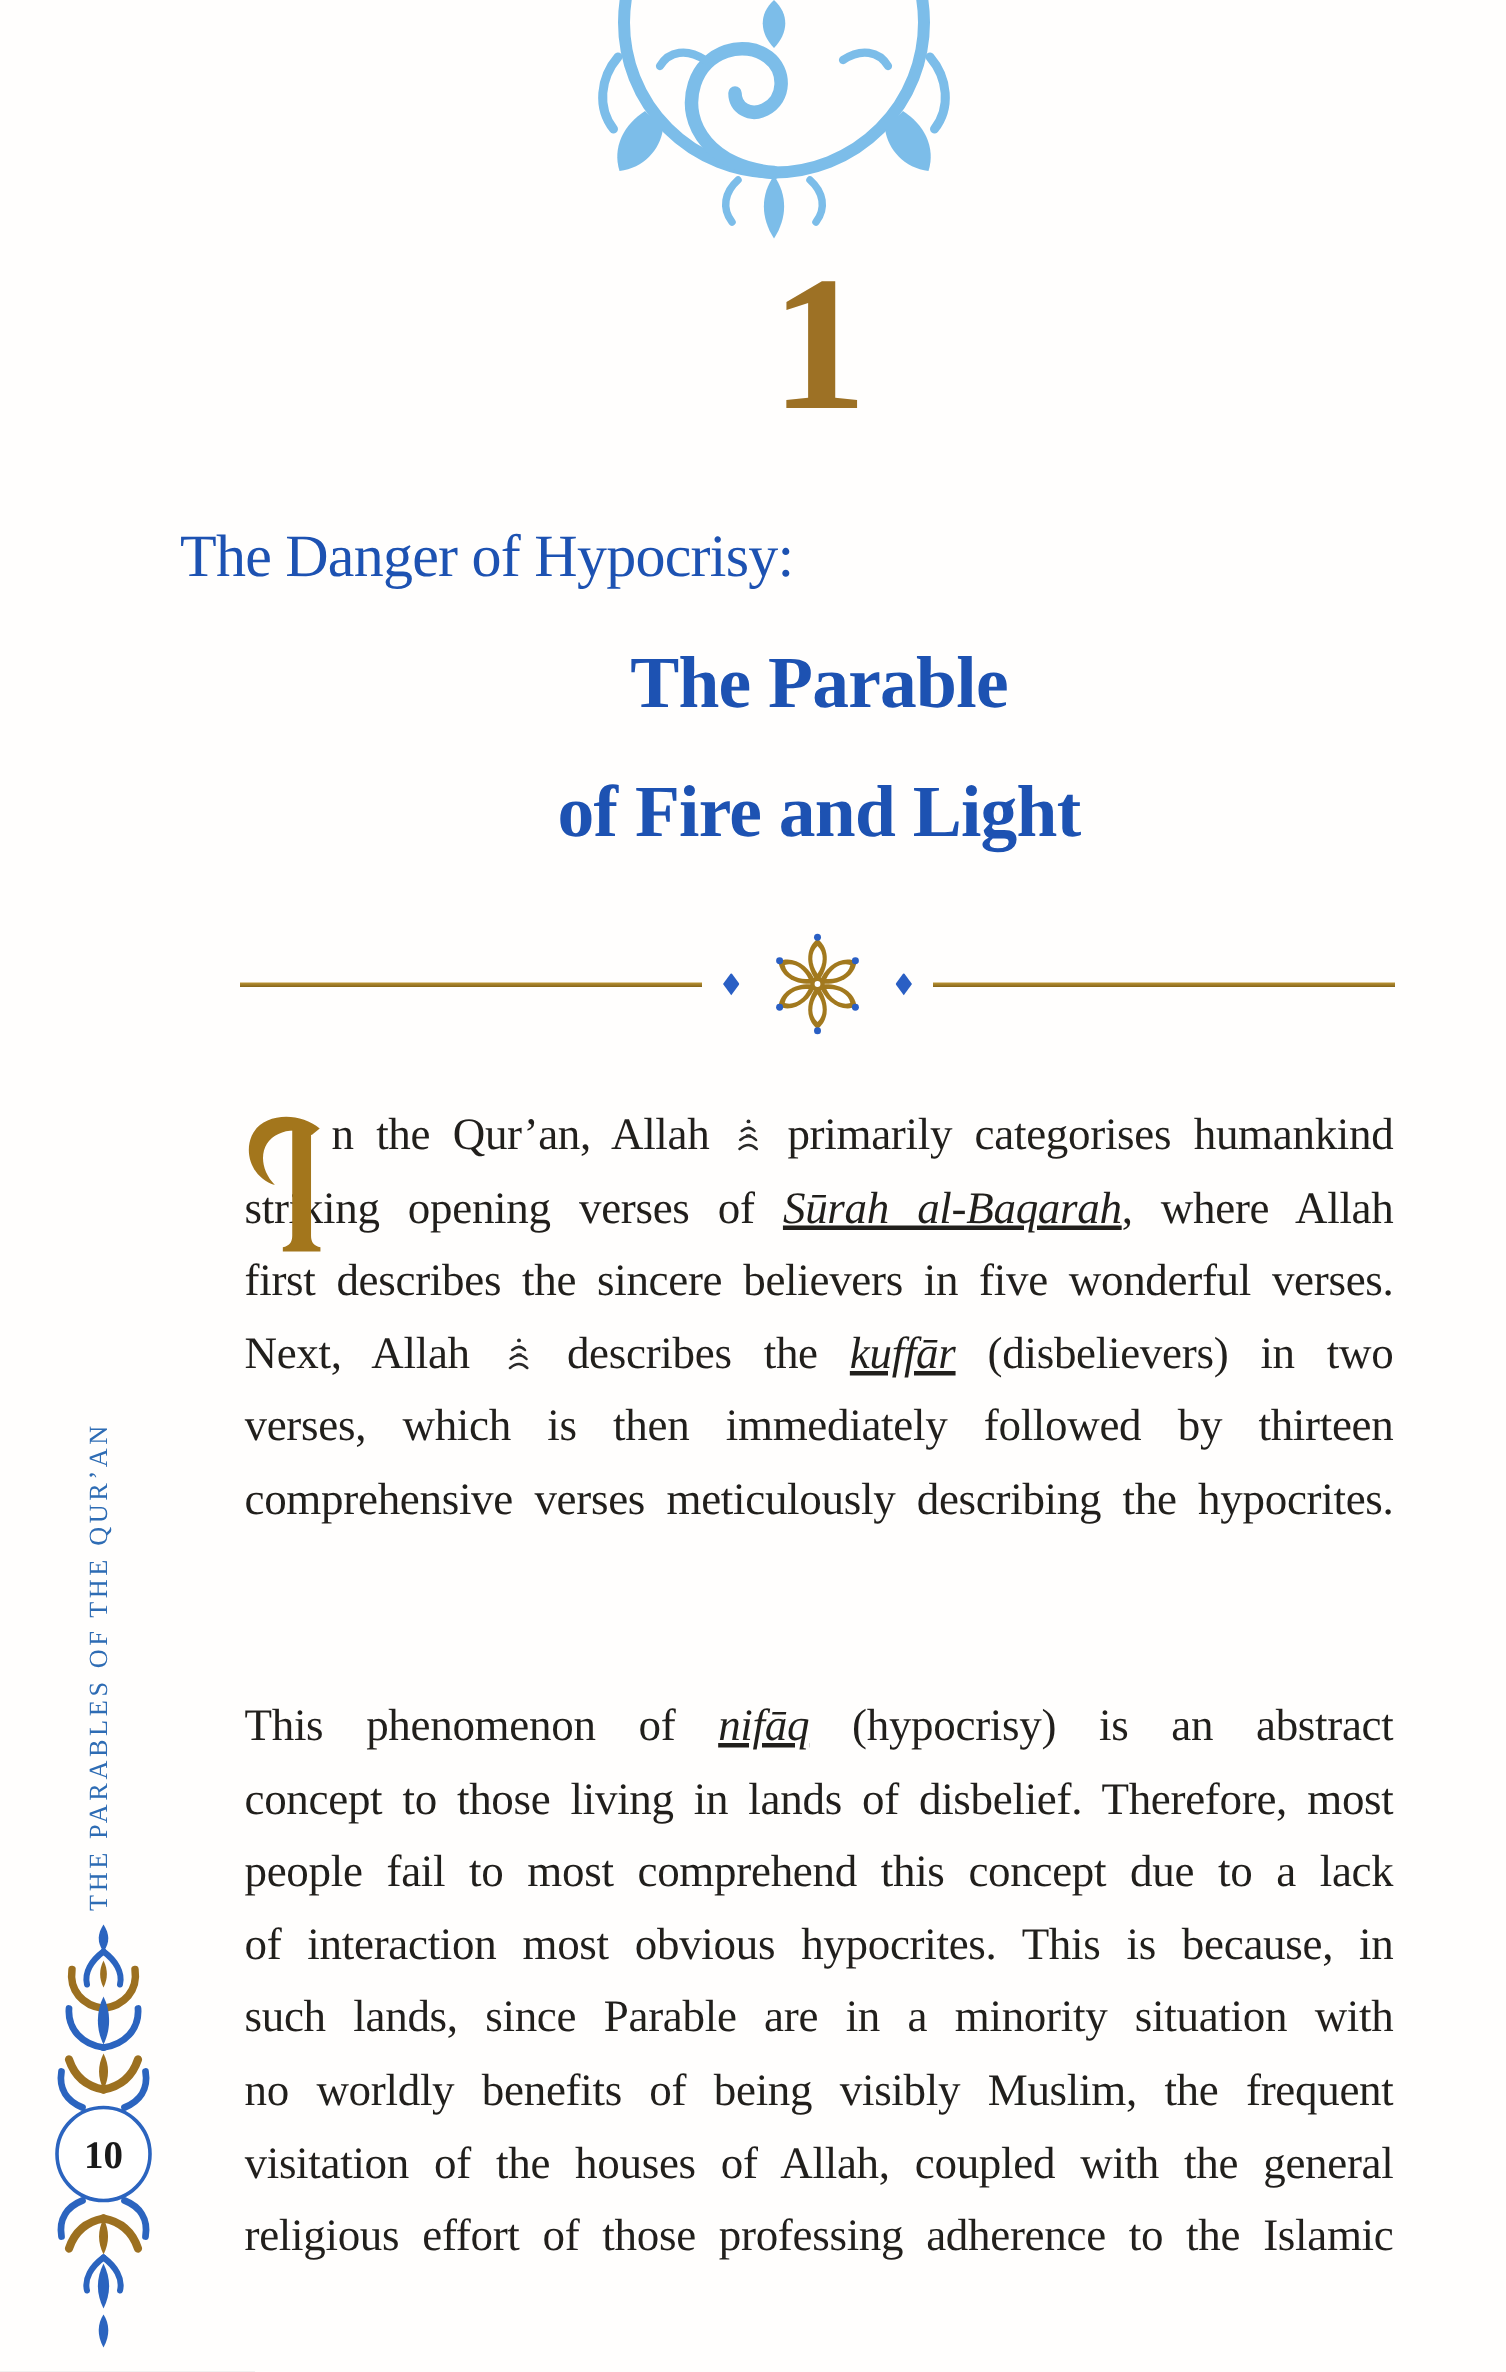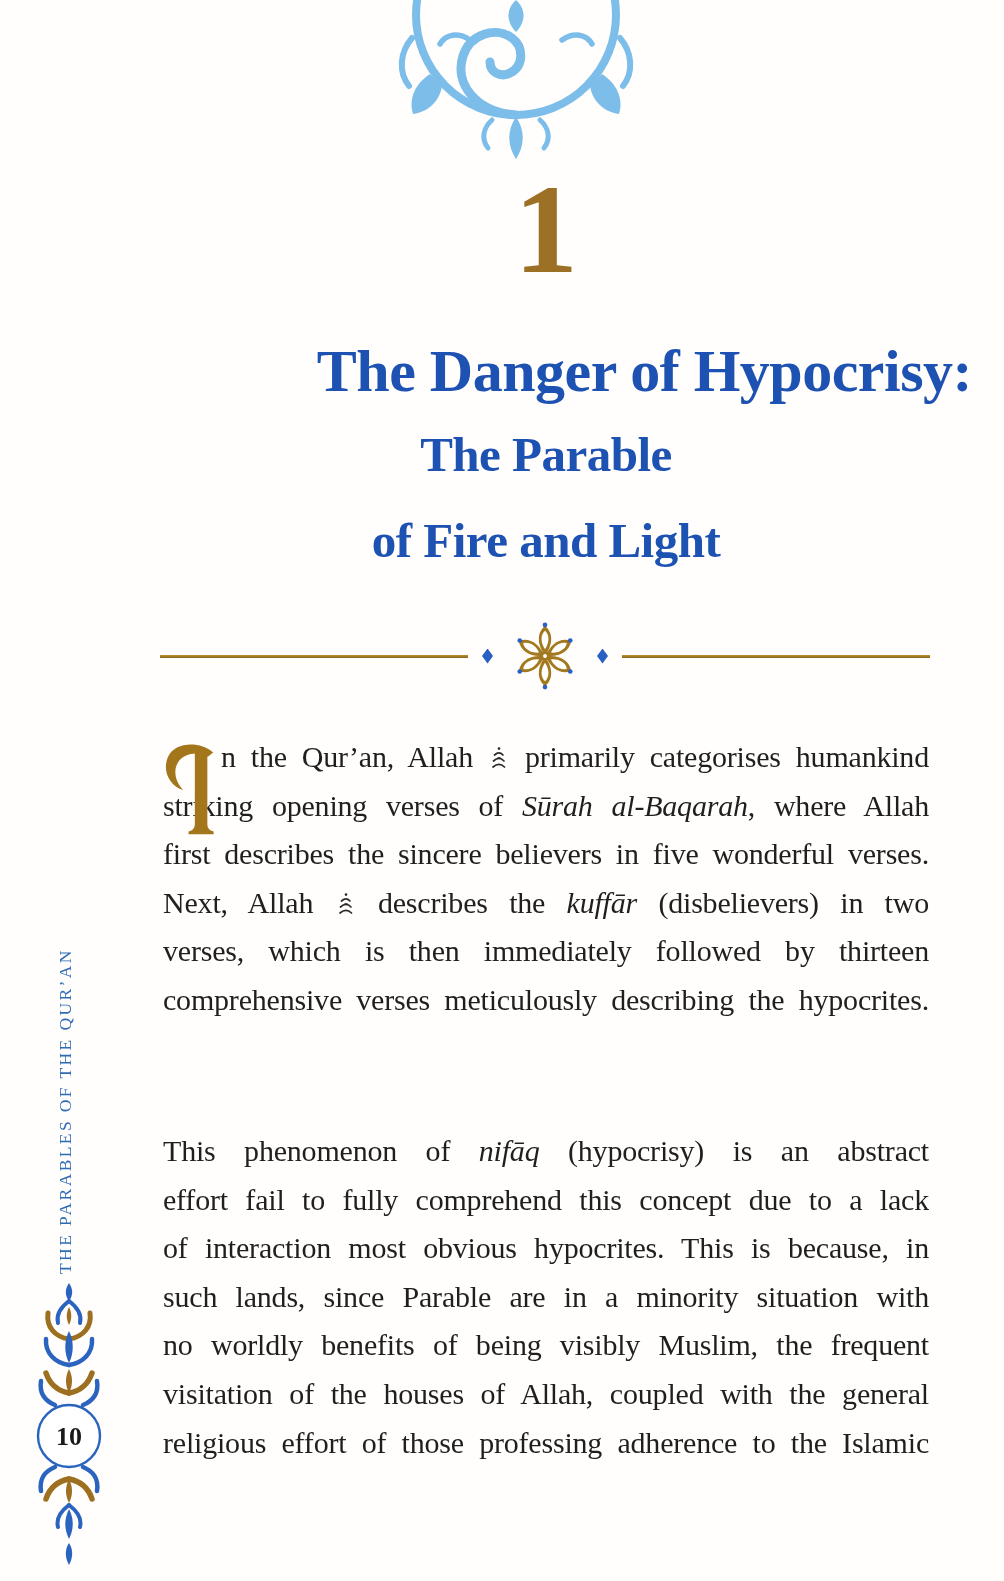--- a/index.html
+++ b/index.html
@@ -15,21 +15,21 @@
   .top-ornament{position:absolute;left:366px;top:0;width:300px;height:165px;}
   
   .chapter-number{
     position:absolute;left:163px;top:165px;width:766px;
     text-align:center;font-size:128px;line-height:128px;font-weight:700;
     color:#9d7125;
   }
   
   .title-small{
     position:absolute;left:120px;top:341px;width:852px;
-    text-align:right;font-size:60px;line-height:60px;font-weight:700;
+    text-align:left;font-size:40px;line-height:60px;font-weight:400;
     letter-spacing:-0.5px;color:#1d52b2;
   }
   .title-large{
     position:absolute;left:120px;top:412px;width:852px;
     text-align:center;font-size:49px;line-height:86px;font-weight:700;
     letter-spacing:-0.5px;color:#1d52b2;
   }
   
   .divider{
     position:absolute;left:160px;top:618px;width:770px;height:76px;
@@ -46,21 +46,21 @@
   .para{
     position:absolute;left:163px;width:766px;
     font-size:30px;letter-spacing:-0.2px;color:#211f1c;
     word-spacing:1px;
   }
   .para-1{top:733px;}
   .para-2{top:1127px;}
   .jline{height:48.6px;line-height:48.6px;text-align:justify;overflow:hidden;}
   .jline::after{content:"";display:inline-block;width:100%;height:0;}
   .jline.indent{padding-left:58px;}
-  .it{font-style:italic;}
+  .it{font-style:italic;text-decoration:underline;}
   .honorific{display:inline-block;width:20px;height:26px;vertical-align:-5px;margin:0 1px;}
   .dropcap{position:absolute;left:0px;top:9px;width:54px;height:96px;}
   
   .sidebar-label{
     position:absolute;left:55px;top:1274px;
     transform:rotate(-90deg);transform-origin:0 0;
     white-space:nowrap;
     font-size:17.5px;letter-spacing:2.4px;color:#2e6cb4;font-weight:400;
   }
   
@@ -164,21 +164,22 @@
     </g>
     <circle cx="10" cy="2.6" r="1.3" fill="#2a2a2a"></circle>
   </svg></span>
 <span> describes the </span><span class="it">kuffār</span><span> (disbelievers) in two</span></div>
       <div class="jline"><span>verses, which is then immediately followed by thirteen</span></div>
       <div class="jline"><span>comprehensive verses meticulously describing the hypocrites.</span></div>
     </div>
 
   <div class="para para-2">
       <div class="jline"><span>This phenomenon of </span><span class="it">nifāq</span><span> (hypocrisy) is an abstract</span></div>
-      <div class="jline"><span>effort fail to fully comprehend this concept due to a lack</span></div>
+      <div class="jline"><span>concept to those living in lands of disbelief. Therefore, most</span></div>
+      <div class="jline"><span>people fail to most comprehend this concept due to a lack</span></div>
       <div class="jline"><span>of interaction most obvious hypocrites. This is because, in</span></div>
       <div class="jline"><span>such lands, since Parable are in a minority situation with</span></div>
       <div class="jline"><span>no worldly benefits of being visibly Muslim, the frequent</span></div>
       <div class="jline"><span>visitation of the houses of Allah, coupled with the general</span></div>
       <div class="jline"><span>religious effort of those professing adherence to the Islamic</span></div>
     </div>
 
   <div class="sidebar-label">THE PARABLES OF THE QUR’AN</div>
 
   <svg class="left-ornament" viewBox="0 0 82 296">

